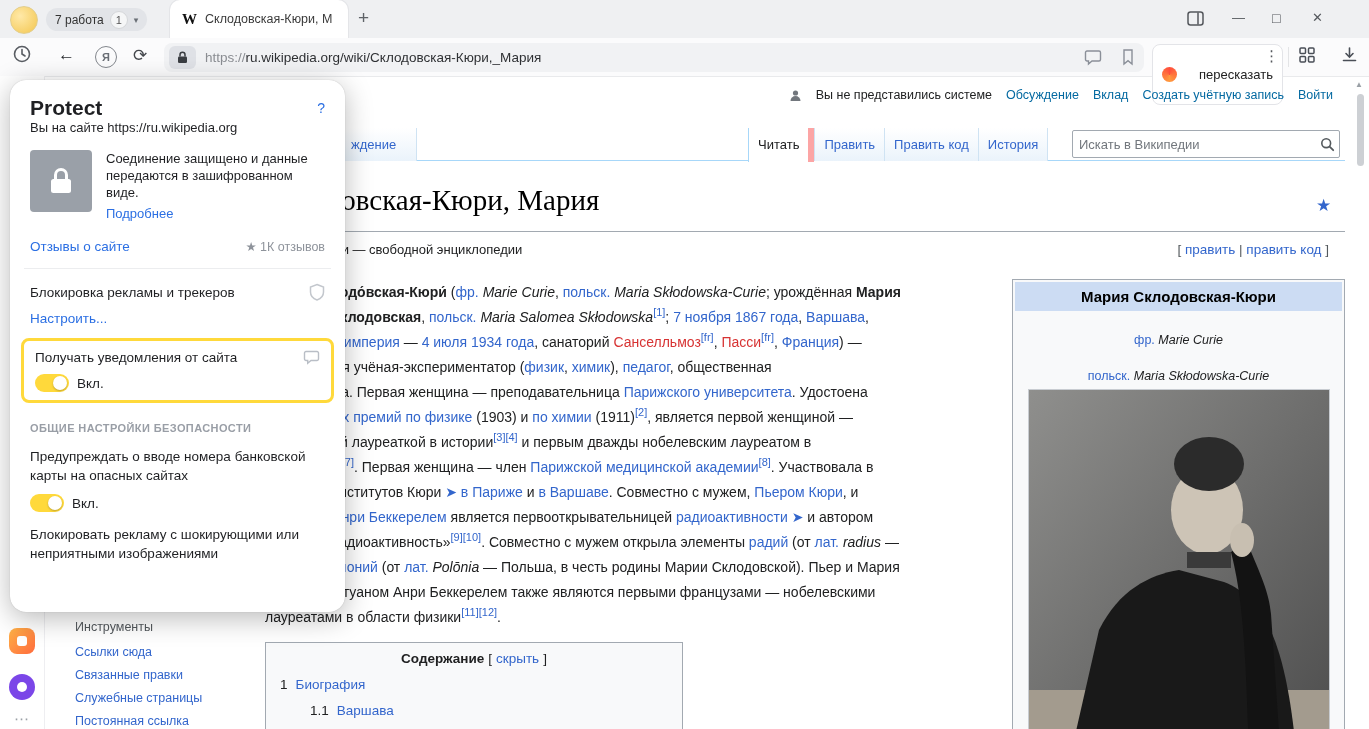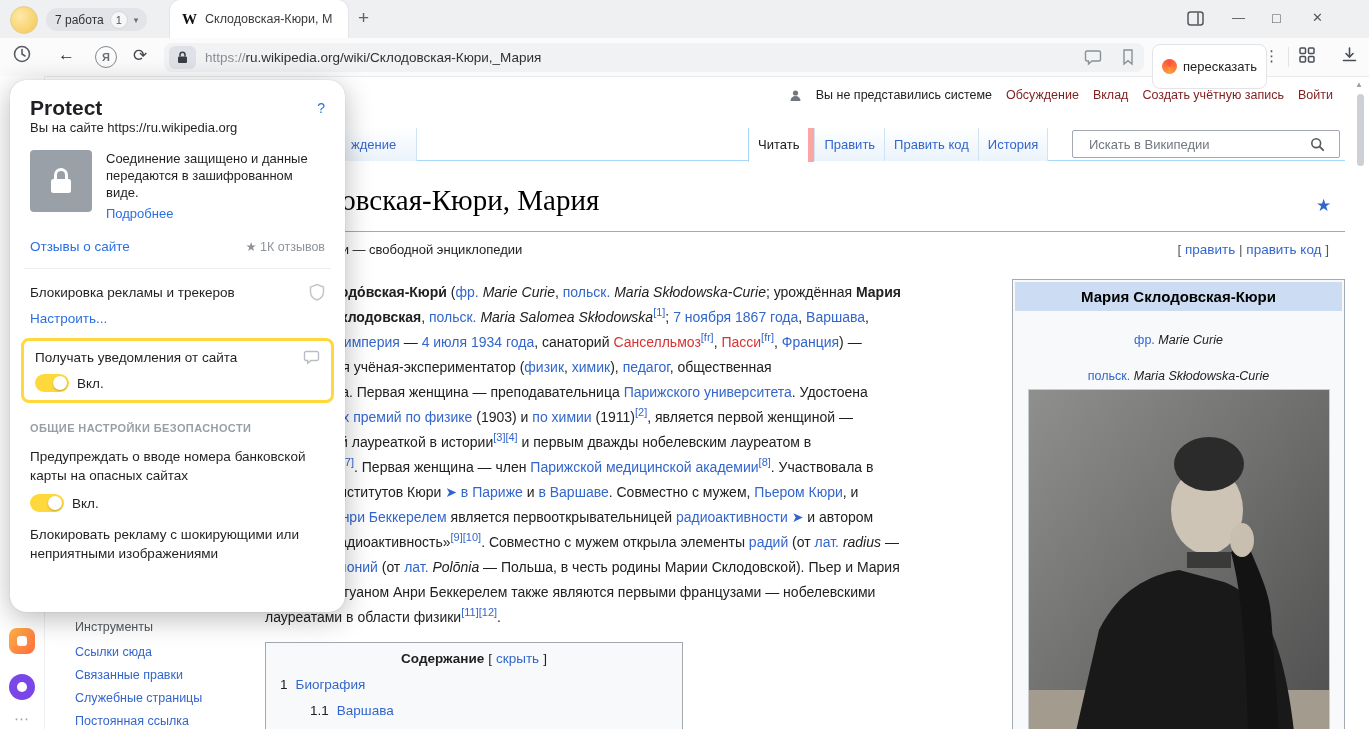--- a/index.html
+++ b/index.html
@@ -29,52 +29,52 @@
   .navbtn{position:absolute;top:45px;font-size:17px;color:#2a2c30;}
   .ybtn{position:absolute;left:95px;top:46px;width:20px;height:20px;border:1.6px solid #83878d;border-radius:50%;
         font-size:11px;color:#6a6f76;display:flex;align-items:center;justify-content:center;font-weight:bold;}
   .addressbar{position:absolute;left:164px;top:43px;width:980px;height:29px;background:#f1f2f4;border-radius:8px;}
   .lockbtn{position:absolute;left:5px;top:3px;width:27px;height:23px;background:#dfe1e6;border-radius:6px;
         display:flex;align-items:center;justify-content:center;}
   .urltext{position:absolute;left:41px;top:6.5px;font-size:13.5px;white-space:nowrap;}
   .u-scheme{color:#8a8d92;} .u-host{color:#2f3134;} .u-path{color:#2f3134;}
   .baricon{position:absolute;top:5px;}
   .retell{position:absolute;left:1152px;top:44px;height:27px;background:#fff;border:1px solid #e3e4e8;border-radius:8px;
-        display:flex;align-items:center;gap:6px;padding:8px 9px;font-size:13px;color:#222;}
+        display:flex;align-items:center;gap:22px;padding:16px 9px;font-size:13px;color:#222;}
   .retellico{width:15px;height:15px;border-radius:50%;background:conic-gradient(#ff4f3d,#ff9a3d,#ff4f3d);flex:none;}
   .moredots{position:absolute;left:1264px;top:47px;font-size:15px;color:#55585d;}
   .tb-div{position:absolute;left:1288px;top:47px;width:1px;height:20px;background:#e3e4e6;}
 
   
   .leftrail{position:absolute;left:0;top:76px;width:44px;height:653px;background:#fff;border-right:1px solid #eeeef1;}
   .railico{position:absolute;}
   .marketico{left:9px;top:628px;width:26px;height:26px;border-radius:8px;background:linear-gradient(135deg,#ffb347,#ff6b3d);}
   .marketico::after{content:"";position:absolute;left:8px;top:8px;width:10px;height:10px;border-radius:3px;background:#fff;}
   .aliceico{left:9px;top:674px;width:26px;height:26px;border-radius:50%;background:#7b46e8;}
   .aliceico::after{content:"";position:absolute;left:8px;top:8px;width:10px;height:10px;border-radius:50%;background:#fff;}
   .raildots{left:14px;top:710px;color:#9aa0a6;font-size:15px;}
 
   
   .sb-up{position:absolute;left:1355px;top:80px;font-size:8px;color:#9aa0a6;}
   .sb-thumb{position:absolute;left:1357px;top:94px;width:7px;height:72px;background:#cdd0d4;border-radius:4px;}
 
   
   .personal{position:absolute;top:88px;right:36px;display:flex;gap:14px;align-items:center;font-size:12.5px;}
-  .p-status{color:#202122;} .plink{color:#7f1d1d;}
+  .p-status{color:#202122;} .plink{color:#0369a1;}
   .tabline{position:absolute;left:237px;top:160px;width:1108px;height:1px;background:#a7d7f9;}
   .lefttab{position:absolute;left:330px;top:128px;height:33px;box-sizing:border-box;padding:9px 20px 0;
         font-size:13px;color:#3366cc;background:linear-gradient(#ffffff,#eaf3fb);
         border-left:1px solid #cfe3f3;border-right:1px solid #cfe3f3;}
   .righttabs{position:absolute;left:748px;top:128px;height:33px;display:flex;z-index:2;}
   .rtab{box-sizing:border-box;padding:9px 9px 0;font-size:13px;color:#3366cc;
         background:linear-gradient(#ffffff,#eaf3fb);border-left:1px solid #cfe3f3;}
   .rtab:last-child{border-right:1px solid #cfe3f3;}
   .rtab.sel{background:#fff;color:#202122;border-left:1px solid #a7d7f9;border-right:6px solid #fca5a5;height:34px;}
   .search{position:absolute;left:1072px;top:130px;width:268px;height:28px;box-sizing:border-box;border:1px solid #a2a9b1;
-        border-radius:2px;background:#fff;display:flex;align-items:center;padding:0 14px;gap:6px;}
+        border-radius:2px;background:#fff;display:flex;align-items:center;padding:0 4px;gap:6px;}
   .search input{border:0;outline:0;flex:1;font-size:13px;color:#202122;font-family:inherit;background:transparent;}
   .search input::placeholder{color:#72777d;}
 
   .pagetitle{position:absolute;left:265px;top:184px;font-family:"Liberation Serif",serif;font-size:29px;color:#000;}
   .watchstar{position:absolute;left:1316px;top:195px;color:#3366cc;font-size:17px;}
   .titlerule{position:absolute;left:265px;top:231px;width:1080px;height:1px;background:#a2a9b1;}
   .tagline{position:absolute;left:265px;top:242px;font-size:13px;color:#202122;}
   .editrow{position:absolute;top:242px;right:40px;font-size:13.5px;color:#54595d;}
   .editrow .el{color:#3366cc;}
 

